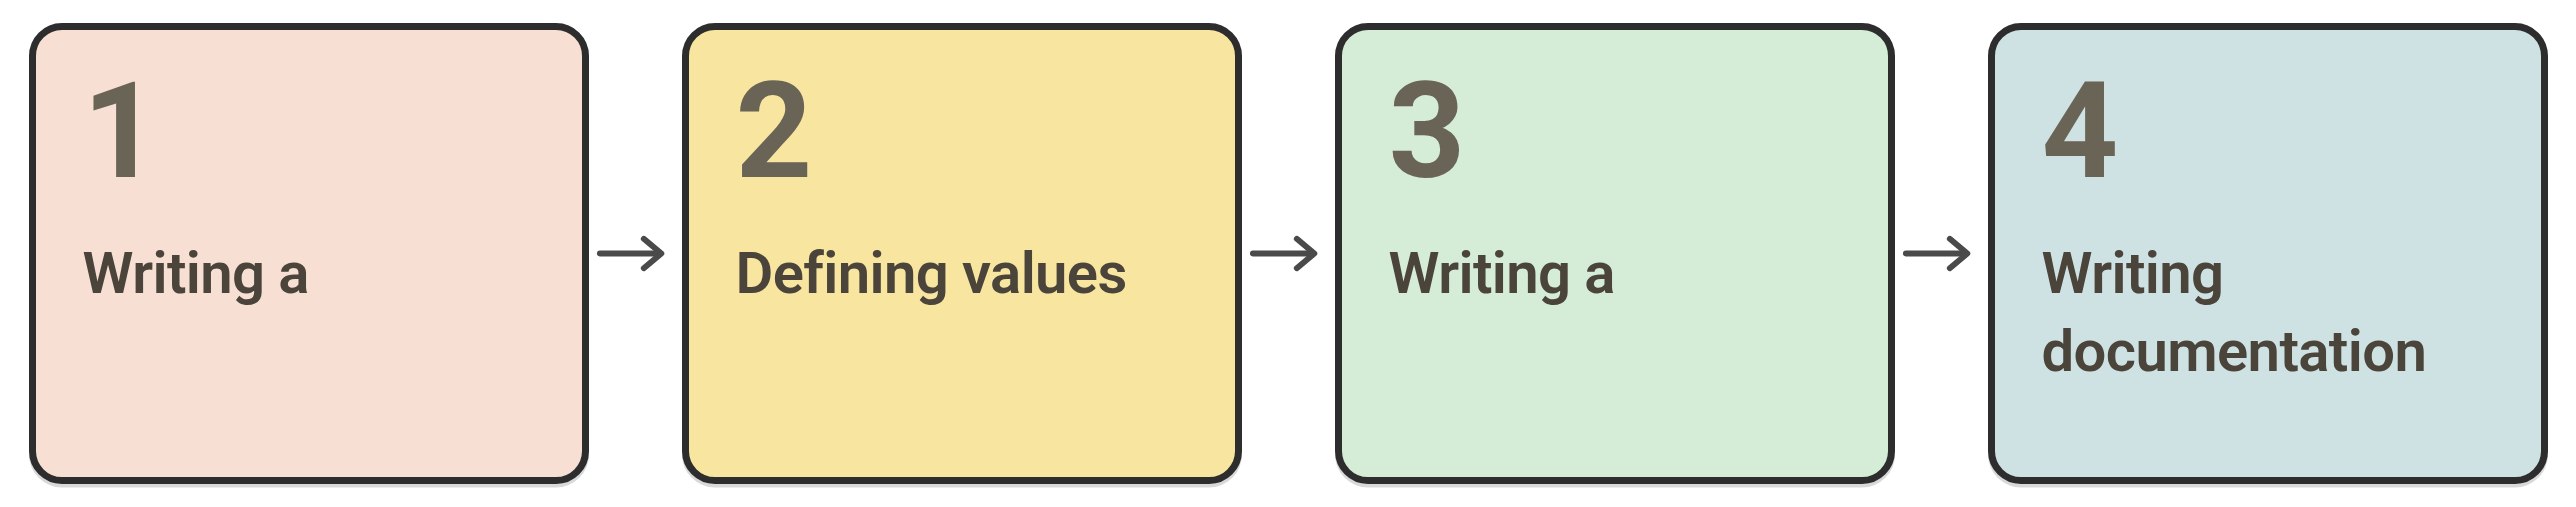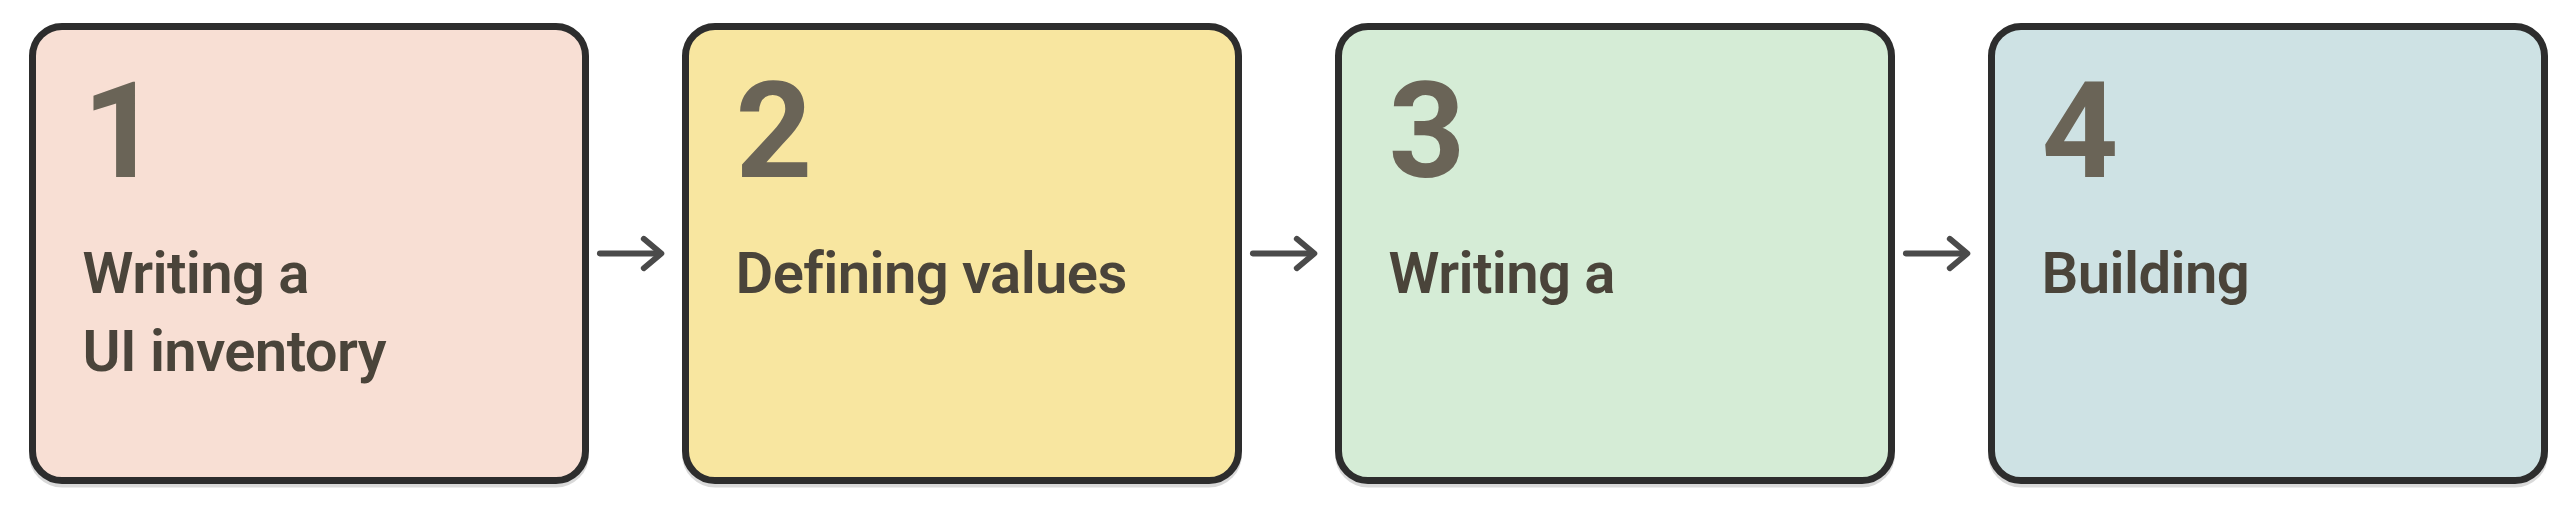--- a/index.html
+++ b/index.html
@@ -66,21 +66,20 @@
   </style>
 </head>
 <body>
 
 <div class="flow-container">
 
   <div class="step-card card-1">
     <div class="step-number">1</div>
     <div class="step-title">
       <span>Writing a</span><br>
-      <span>UI inventory</span>
     </div>
   </div>
 
   <div class="arrow-wrap">
     <svg viewBox="0 0 140 80">
       <line x1="10" y1="40" x2="110" y2="40" stroke="#4a4a4a" stroke-width="10" stroke-linecap="round"></line>
       <polyline points="85,15 115,40 85,65" fill="none" stroke="#4a4a4a" stroke-width="10" stroke-linecap="round" stroke-linejoin="round"></polyline>
     </svg>
   </div>
 
@@ -108,18 +107,19 @@
   <div class="arrow-wrap">
     <svg viewBox="0 0 140 80">
       <line x1="10" y1="40" x2="110" y2="40" stroke="#4a4a4a" stroke-width="10" stroke-linecap="round"></line>
       <polyline points="85,15 115,40 85,65" fill="none" stroke="#4a4a4a" stroke-width="10" stroke-linecap="round" stroke-linejoin="round"></polyline>
     </svg>
   </div>
 
   <div class="step-card card-4">
     <div class="step-number">4</div>
     <div class="step-title">
-      <span>Building</span><br>
+      <span>Writing</span><br>
+      <span>documentation</span>
     </div>
   </div>
 
 </div>
 
 
 </body></html>

